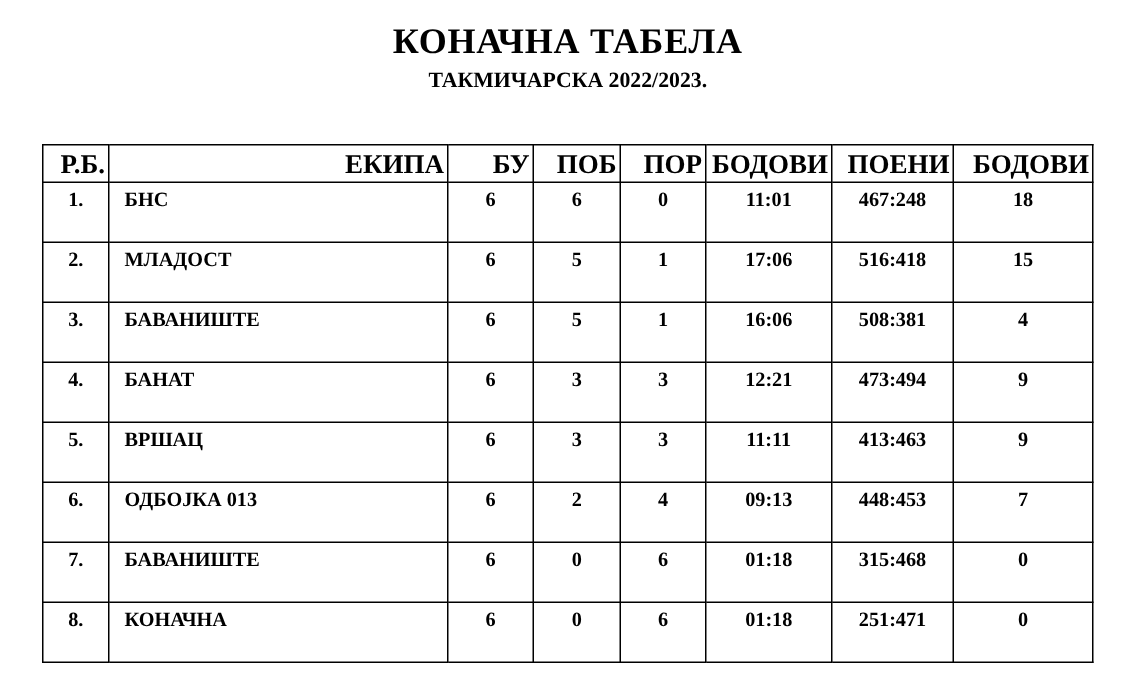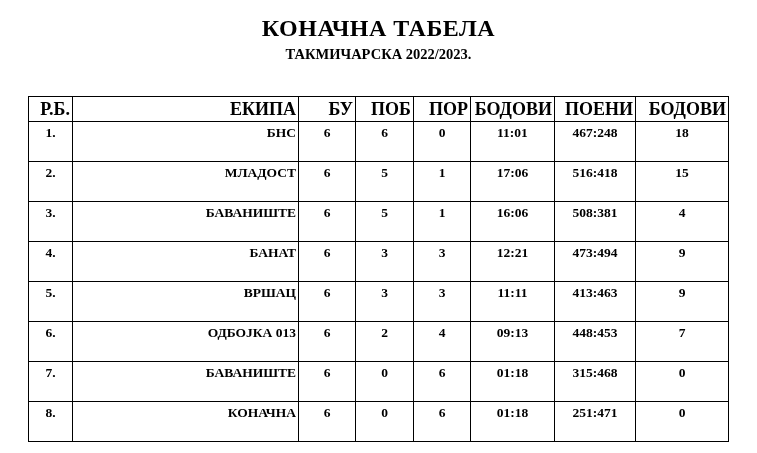--- a/index.html
+++ b/index.html
@@ -55,21 +55,21 @@
     padding: 0 2px;
   }
   table.standings td {
     height: 36px;
     font-size: 13.5px;
     text-align: center;
     vertical-align: top;
     padding: 3px 2px 0 2px;
   }
   table.standings td.team {
-    text-align: right;
+    text-align: left;
     padding-left: 10px;
   }
   col.c-rank   { width: 44px; }
   col.c-team   { width: 226px; }
   col.c-played { width: 57px; }
   col.c-wins   { width: 58px; }
   col.c-losses { width: 57px; }
   col.c-sets   { width: 84px; }
   col.c-points { width: 81px; }
   col.c-total  { width: 93px; }

